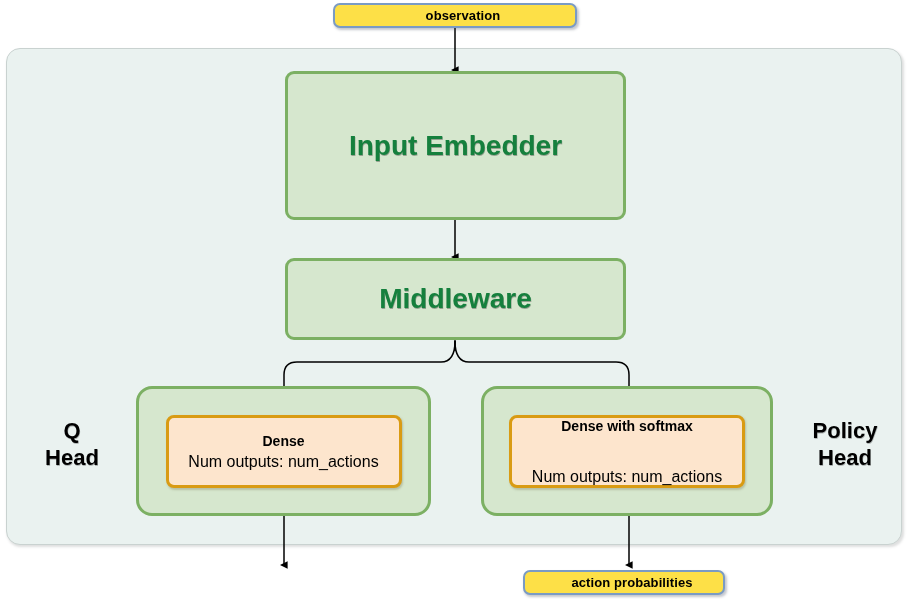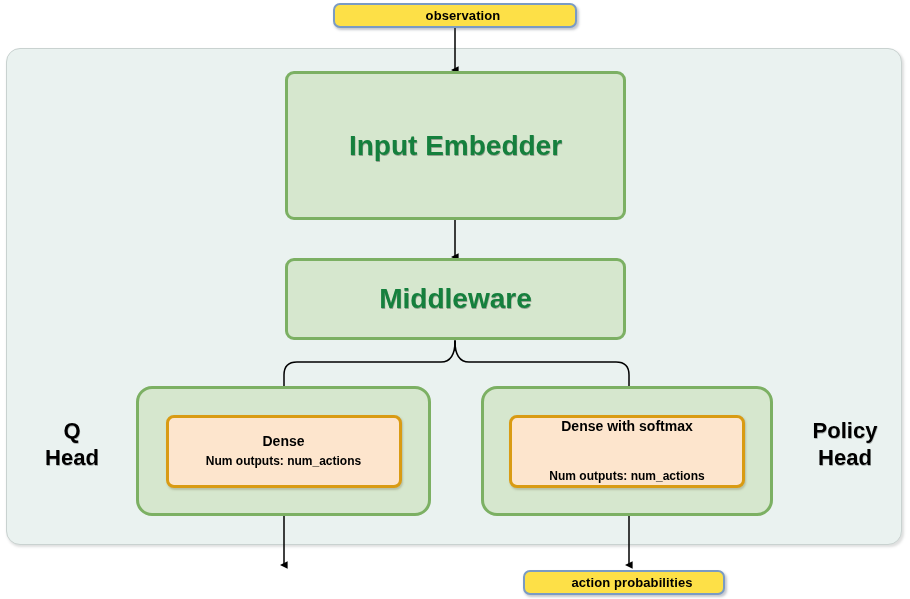--- a/index.html
+++ b/index.html
@@ -83,22 +83,22 @@
     box-shadow: 1px 1.5px 2px rgba(90,80,40,0.25);
     color: #000000;
     gap: 3px;
   }
   .orange-box .dense-title {
     font-weight: bold;
     font-size: 14px;
     line-height: 17px;
   }
   .orange-box .dense-sub {
-    font-weight: bold;
-    font-size: 12px;
+    font-weight: normal;
+    font-size: 16px;
     line-height: 17px;
   }
 
   
   .head-caption {
     position: absolute;
     font-weight: bold;
     font-size: 22px;
     line-height: 27px;
     color: #000000;

